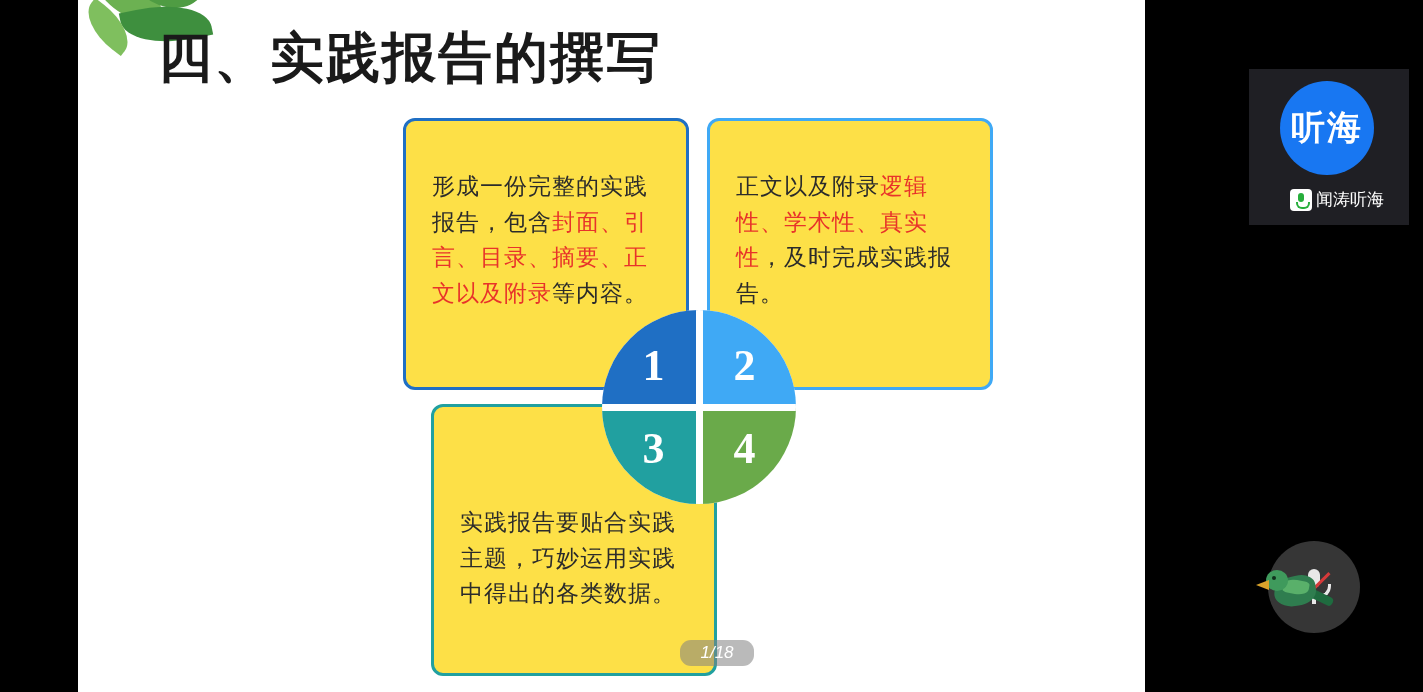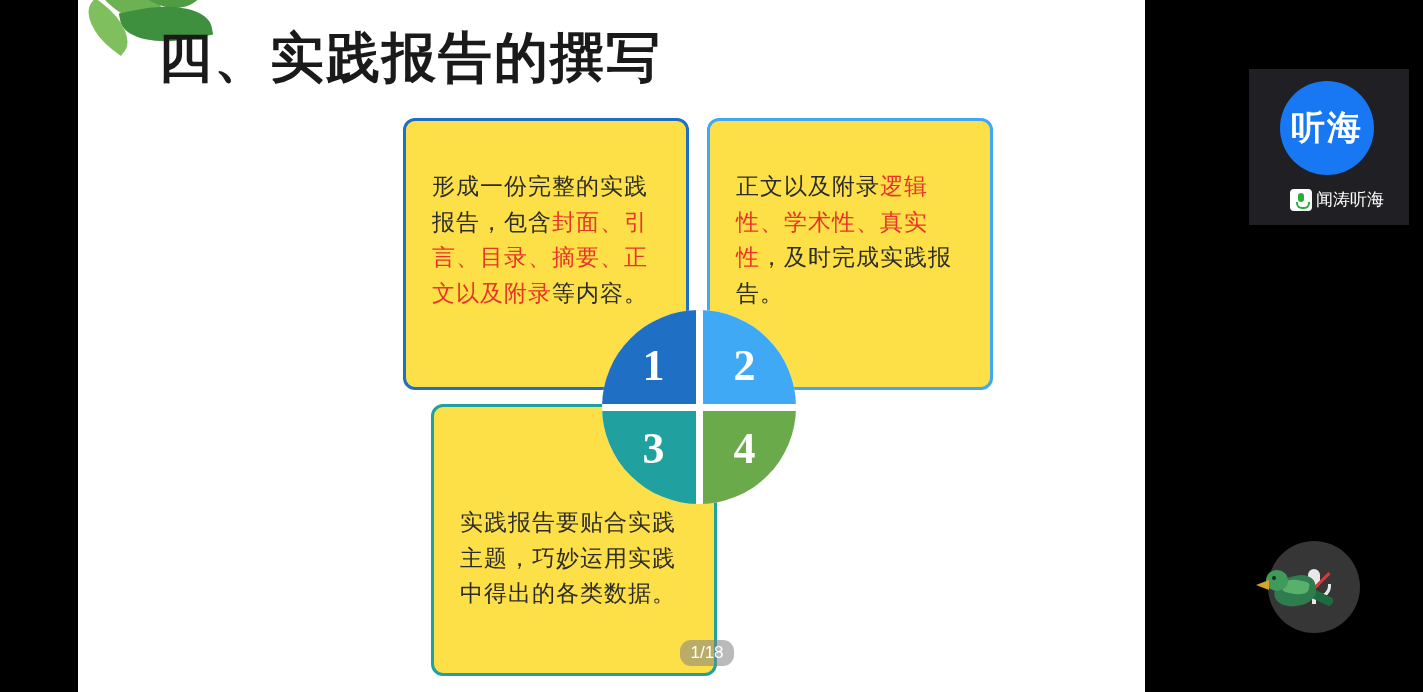--- a/index.html
+++ b/index.html
@@ -128,27 +128,28 @@
     position: absolute; top: 50%; left: 0; height: 7px; width: 100%;
     margin-top: -3.5px; background: #ffffff;
   }
 
   
   #page-indicator {
     position: absolute;
     left: 602px;
     top: 640px;
     min-width: 44px;
-    padding: 3px 5px;
+    padding: 3px 15px;
     border-radius: 11px;
     background: rgba(130,130,130,0.55);
     color: #ffffff;
     font-size: 17px;
     text-align: center;
     font-family: "Liberation Sans", sans-serif;
+    font-style: italic;
   }
 
   
   #participant-tile {
     position: absolute;
     left: 1249px;
     top: 69px;
     width: 160px;
     height: 156px;
     background: #1f1f24;

